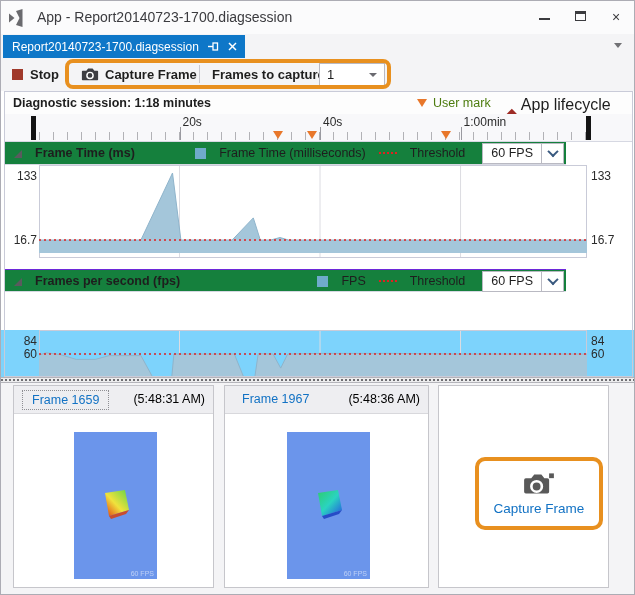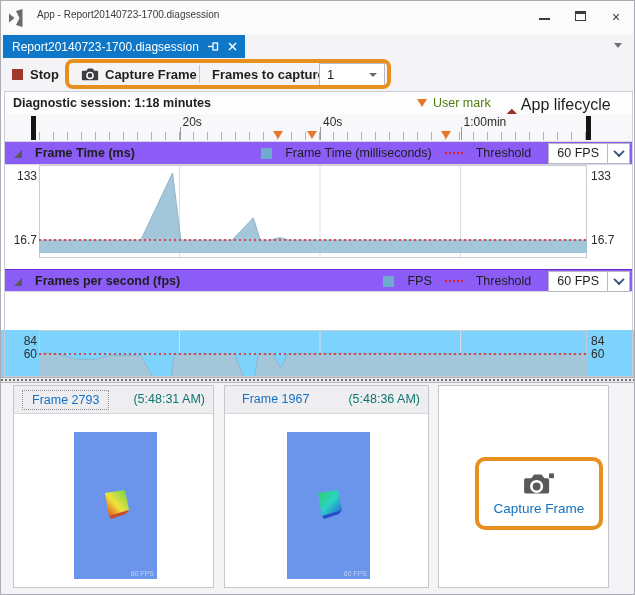--- a/index.html
+++ b/index.html
@@ -2,21 +2,21 @@
 <html><head>
 <meta charset="utf-8">
 <style>
   html,body{margin:0;padding:0;background:#e8e8e8;}
   *{box-sizing:border-box;font-family:"Liberation Sans",sans-serif;}
   .window{position:relative;width:635px;height:595px;background:#ffffff;border:1px solid #acacb4;overflow:hidden;}
 
   
   .titlebar{position:absolute;left:0;top:0;width:100%;height:33px;background:#fbfbfc;}
   .vs-logo{position:absolute;left:8px;top:8px;width:20px;height:18px;}
-  .title-text{position:absolute;left:36px;top:8px;font-size:10px;color:#3b3b3f;}
+  .title-text{position:absolute;left:36px;top:8px;font-size:14px;color:#3b3b3f;}
   .win-btn{position:absolute;top:6px;width:26px;height:20px;text-align:center;color:#3b3b3f;cursor:default;}
   .btn-min{left:530px;} .btn-max{left:566px;} .btn-close{left:602px;font-size:14px;line-height:20px;}
   .glyph-min{position:absolute;left:8px;top:11px;width:11px;height:2px;background:#3b3b3f;}
   .glyph-max{position:absolute;left:8px;top:4px;width:11px;height:10px;border:1px solid #3b3b3f;border-top:3px solid #3b3b3f;}
 
   
   .tabstrip{position:absolute;left:0;top:33px;width:100%;height:24px;background:#f4f4f6;}
   .doc-tab{position:absolute;left:2px;top:1px;height:23px;background:#0e77c8;color:#fff;display:flex;align-items:center;padding:0 8px 0 9px;font-size:12px;}
   .tab-pin,.tab-x{margin-left:9px;display:inline-flex;}
   .tab-list-arrow{position:absolute;right:12px;top:9px;width:0;height:0;border-left:4px solid transparent;border-right:4px solid transparent;border-top:5px solid #717175;}
@@ -46,21 +46,21 @@
   
   .ruler{position:absolute;left:4px;top:113px;width:627px;height:28px;background:#f8f8fa;border-bottom:1px solid #d6d8e2;}
   .ruler-ticks{position:absolute;left:34px;width:552px;bottom:1px;height:8px;
      background:repeating-linear-gradient(90deg,#b2b2b6 0 1px,transparent 1px 14px);}
   .ruler-label{position:absolute;top:1px;font-size:12px;color:#2b2b2b;}
   .ruler-major{position:absolute;bottom:1px;width:1px;height:13px;background:#9a9aa0;}
   .ruler-handle{position:absolute;top:2px;width:5px;height:24px;background:#141414;}
   .ruler-mark{position:absolute;bottom:2px;width:0;height:0;border-left:5px solid transparent;border-right:5px solid transparent;border-top:8px solid #e8772a;}
 
   
-  .sec-header{position:absolute;left:4px;width:627px;height:23px;background:#8b5cf6;border-bottom:1px solid #d6d8e2;}
+  .sec-header{position:absolute;left:4px;width:561px;height:23px;background:#15803d;border-bottom:1px solid #d6d8e2;}
   .hdr-ft{top:141px;} .hdr-fps{top:268px;border-top:1px solid #6d28d9;padding-left:8px;}
   .expander{position:absolute;left:9px;top:8px;width:8px;height:8px;background:#5a5a5e;clip-path:polygon(0 100%,100% 100%,100% 0);}
   .sec-title{position:absolute;left:30px;top:4px;font-size:12.5px;font-weight:bold;color:#1e1e1e;}
   .legend-box{position:absolute;right:2px;top:0;height:22px;display:flex;align-items:center;gap:13px;}
   .swatch-blue{width:11px;height:11px;background:#6fabcb;}
   .legend-text{font-size:12.5px;color:#1e1e1e;}
   .dash-red{width:18px;height:2px;background:repeating-linear-gradient(90deg,#e02020 0 2px,transparent 2px 4px);}
   .fps-combo{display:flex;align-items:center;background:#fff;border:1px solid #b9b9c2;height:21px;margin-left:4px;}
   .fps-combo-text{padding:0 8px;font-size:12.5px;color:#1e1e1e;min-width:44px;}
   .fps-combo-btn{width:22px;height:21px;border-left:1px solid #b9b9c2;display:flex;align-items:center;justify-content:center;}
@@ -76,21 +76,21 @@
   .splitter{position:absolute;left:0;top:376px;width:635px;height:6px;background:#ededee;border-top:1px solid #b4b4ba;border-bottom:1px solid #b4b4ba;}
   .splitter-dots{position:absolute;left:0;top:1px;width:100%;height:2px;background:repeating-linear-gradient(90deg,#6e6e72 0 2px,transparent 2px 4px);}
 
   
   .panel{position:absolute;left:0;top:382px;width:635px;height:213px;background:#f4f4f6;}
   .frame-card{position:absolute;top:2px;height:203px;background:#fff;border:1px solid #c6c6cb;}
   .card-1{left:12px;width:201px;} .card-2{left:223px;width:205px;} .card-3{left:437px;width:171px;}
   .card-header{position:absolute;left:0;top:0;width:100%;height:28px;background:#eeeef1;border-bottom:1px solid #d8d8dc;}
   .frame-link{position:absolute;left:8px;top:4px;padding:2px 9px;font-size:12.5px;color:#1272c4;}
   .link-focus{border:1px dotted #8f8f94;}
-  .frame-time{position:absolute;right:8px;top:6px;font-size:12.5px;color:#0f766e;}
+  .frame-time{position:absolute;right:8px;top:6px;font-size:12.5px;color:#000000;}
   .thumb{position:absolute;left:60px;top:46px;width:83px;height:147px;background:#6b95eb;}
   .card-2 .thumb{left:62px;}
   .thumb-watermark{position:absolute;right:3px;bottom:2px;font-size:7px;color:rgba(255,255,255,0.55);}
   .thumb-cube{position:absolute;left:28px;top:58px;}
   .capture-btn{position:absolute;left:36px;top:71px;width:128px;height:73px;background:#fff;border:4px solid #e8901f;border-radius:10px;display:flex;flex-direction:column;align-items:center;justify-content:center;gap:5px;cursor:pointer;}
   .capture-btn-label{font-size:13.5px;color:#1272c4;}
 </style>
 </head>
 <body>
 
@@ -243,21 +243,21 @@
   <div class="session-frame"></div>
 
   <div class="splitter">
       <div class="splitter-dots"></div>
     </div>
 
   <div class="panel">
 
     <div class="frame-card card-1">
       <div class="card-header">
-        <span class="frame-link link-focus">Frame 2793</span>
+        <span class="frame-link link-focus">Frame 1659</span>
         <span class="frame-time">(5:48:31 AM)</span>
       </div>
       <div class="thumb">
         <svg class="thumb-cube" width="28" height="29" viewBox="0 0 28 29">
           <defs>
             <linearGradient id="cube-g1" x1="1" y1="0" x2="0" y2="1">
               <stop offset="0" stop-color="#63d44a"></stop>
               <stop offset="0.55" stop-color="#f0e23c"></stop>
               <stop offset="1" stop-color="#e03c10"></stop>
             </linearGradient>

